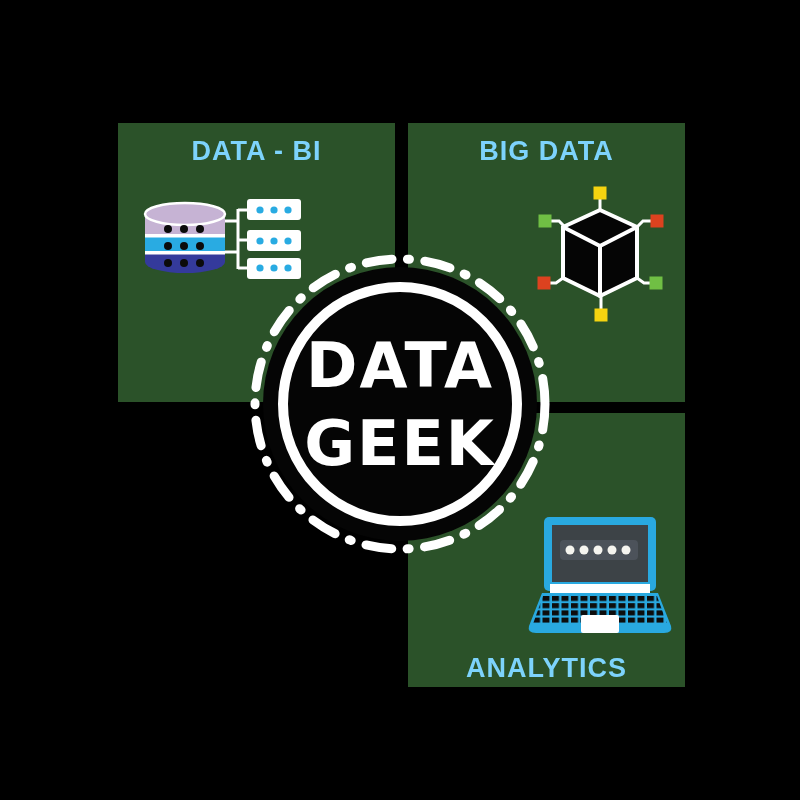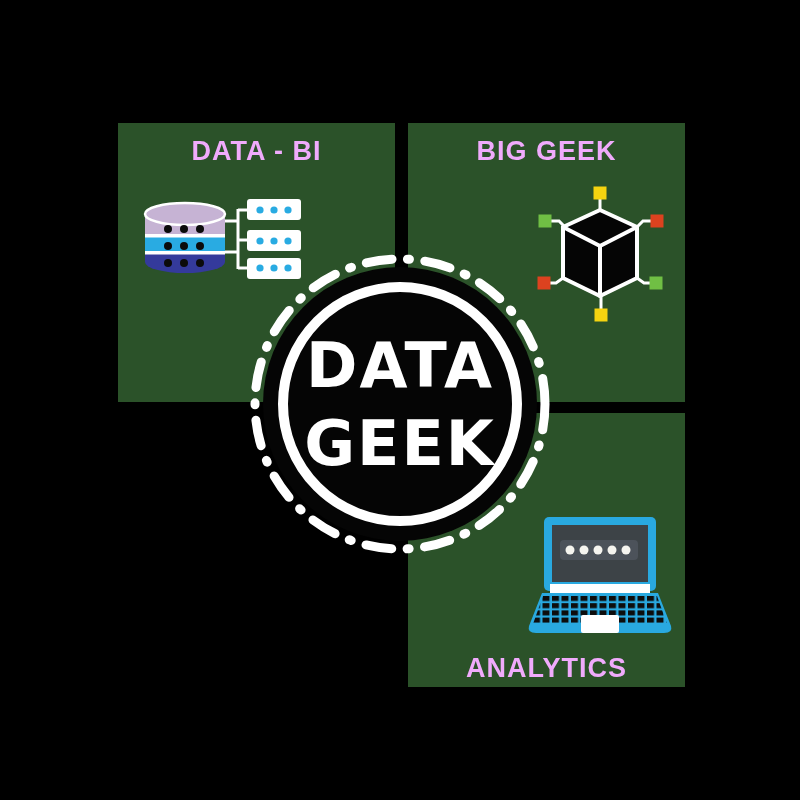--- a/index.html
+++ b/index.html
@@ -7,21 +7,21 @@
     position:relative;width:800px;height:800px;background:#000;overflow:hidden;
     font-family:"Liberation Sans", sans-serif;
   }
   .panel{position:absolute;background:#2b5229;}
   .panel.tl{left:118px;top:123px;width:277px;height:279px;}
   .panel.tr{left:408px;top:123px;width:277px;height:279px;}
   .panel.bl{left:118px;top:413px;width:277px;height:274px;}
   .panel.br{left:408px;top:413px;width:277px;height:274px;text-decoration:underline;}
   .qtitle{
     position:absolute;left:0;width:100%;text-align:center;
-    color:#f0abfc;font-weight:bold;font-size:27px;line-height:32px;
+    color:#7dd3fc;font-weight:bold;font-size:27px;line-height:32px;
     letter-spacing:1px;font-family:"Liberation Sans", sans-serif;
   }
   .qtitle.top{top:12px;}
   .qtitle.bottom{top:239px;}
   .icon{position:absolute;}
   .icon.db{left:17px;top:72px;}
   .icon.cube{left:119px;top:57px;}
   .icon.pie{left:12px;top:92px;}
   .icon.laptop{left:112px;top:97px;}
   .badge{position:absolute;left:245px;top:249px;}
@@ -74,21 +74,21 @@
             <circle cx="200" cy="246" r="4"></circle>
           <circle cx="168" cy="263" r="4"></circle>
             <circle cx="184" cy="263" r="4"></circle>
             <circle cx="200" cy="263" r="4"></circle>
         </g>
       </g>
     </svg>
   </div>
 
   <div class="panel tr">
-    <div class="qtitle top">BIG GEEK</div>
+    <div class="qtitle top">BIG DATA</div>
     <svg class="icon cube" width="151" height="145" viewBox="527 180 151 145">
 
       <path d="M600 193 V210 M545 221 h14 l7 7 M657 221 h-14 l-7 7 M544 283 h12 l7 -5 M656 283 h-12 l-7 -5 M601 315 V296" stroke="#ffffff" stroke-width="3" fill="none"></path>
 
       <g>
         <rect x="593.5" y="186.5" width="13" height="13" fill="#f5d410"></rect>
         <rect x="538.5" y="214.5" width="13" height="13" fill="#70bf44"></rect>
         <rect x="650.5" y="214.5" width="13" height="13" fill="#dc421f"></rect>
         <rect x="537.5" y="276.5" width="13" height="13" fill="#dc421f"></rect>
         <rect x="649.5" y="276.5" width="13" height="13" fill="#70bf44"></rect>

